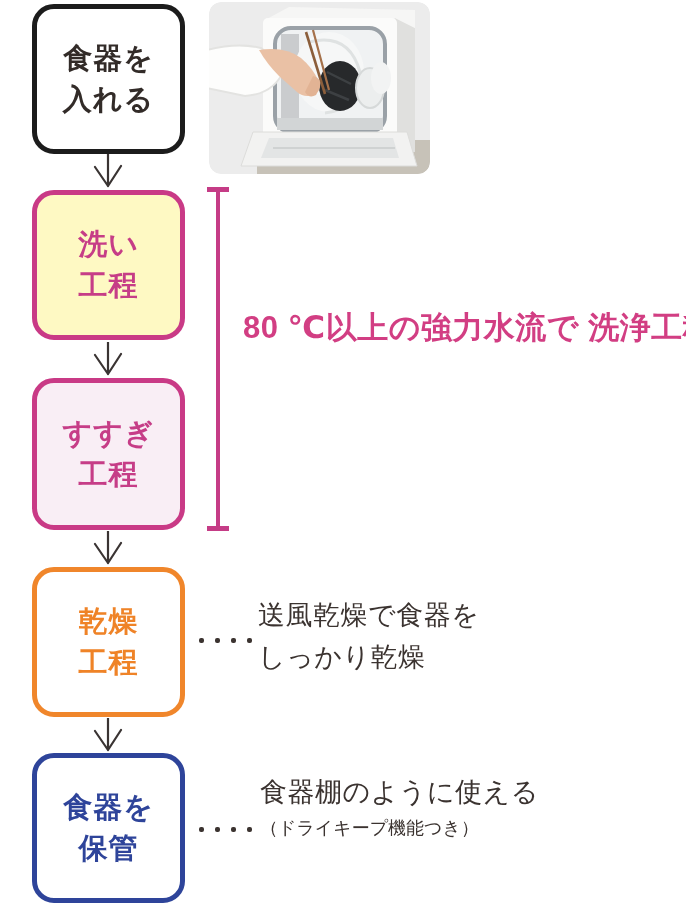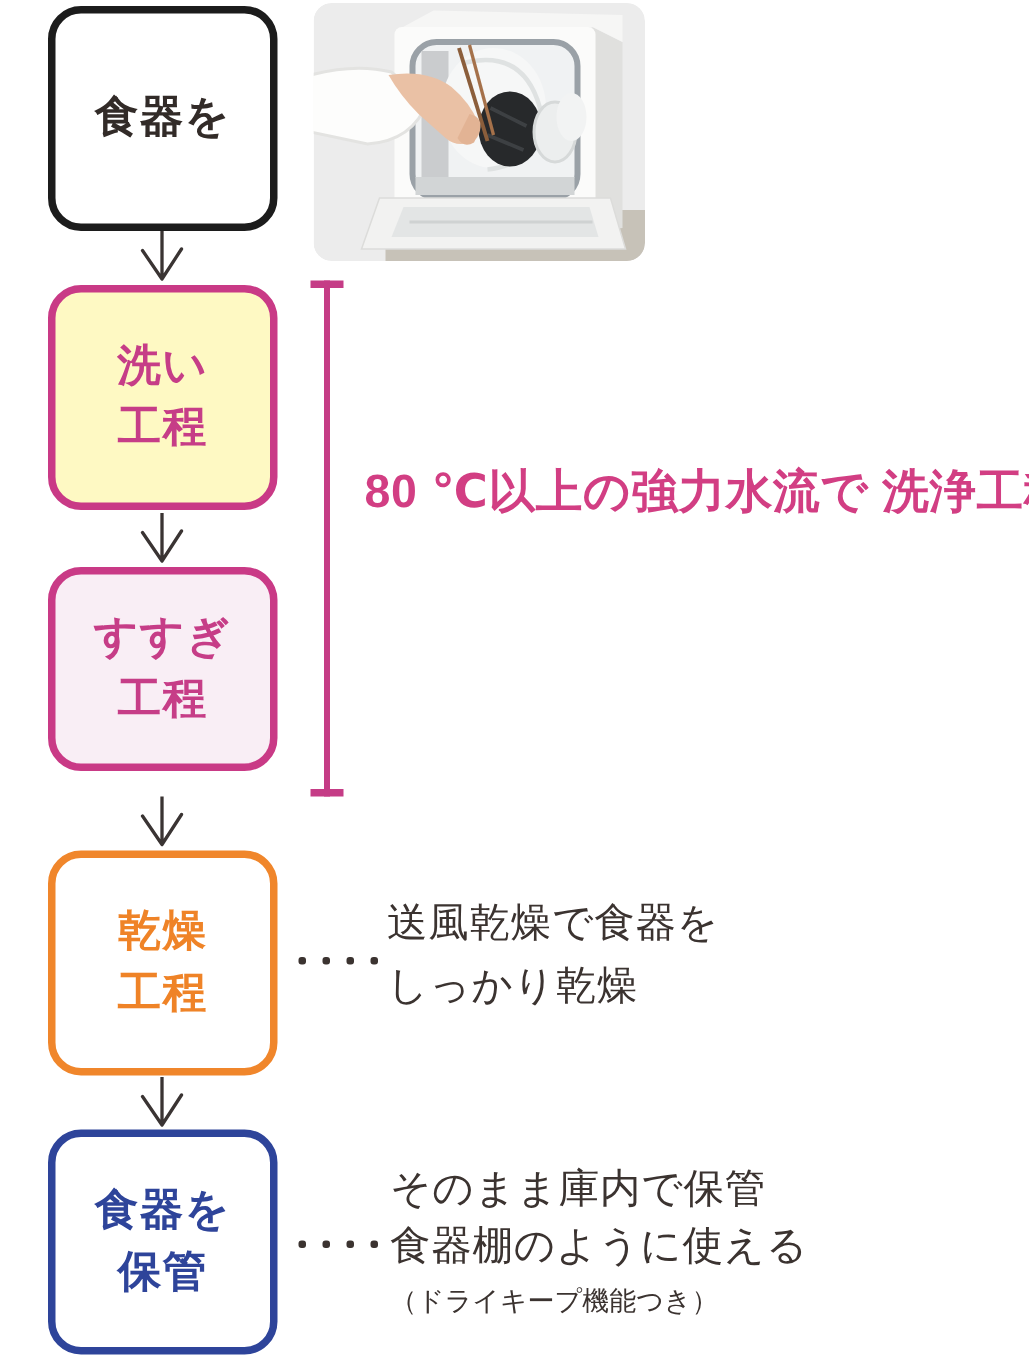--- a/index.html
+++ b/index.html
@@ -9,21 +9,21 @@
   
   .box{
     position:absolute;left:32px;width:153px;height:150px;box-sizing:border-box;
     border:5px solid #1c1c1c;border-radius:22px;background:#ffffff;
     display:flex;flex-direction:column;align-items:center;justify-content:center;
     font-size:29px;font-weight:700;line-height:1.42;letter-spacing:1px;text-align:center;
     color:#322b28;
   }
   .box-load {top:4px;}
   .box-wash {top:190px;border-color:#c93a86;background:#fef9c3;color:#c63d87;}
-  .box-rinse{top:378px;height:136px;border-color:#c93a86;background:#f9eef5;color:#c63d87;}
+  .box-rinse{top:378px;height:152px;border-color:#c93a86;background:#f9eef5;color:#c63d87;}
   .box-dry  {top:567px;border-color:#f0862b;color:#ef8327;}
   .box-store{top:753px;border-color:#2e449a;color:#2e449a;}
 
   
   .flow-arrow{position:absolute;left:88px;width:40px;height:34px;}
   .arr1{top:154px;} .arr2{top:342px;} .arr3{top:531px;} .arr4{top:718px;}
   .flow-arrow svg{display:block;}
 
   
   .photo{position:absolute;left:209px;top:2px;width:221px;height:172px;border-radius:12px;overflow:hidden;}
@@ -51,20 +51,21 @@
   .ann .line{display:block;}
   .ann .line-small{display:block;font-size:18px;font-weight:400;margin-top:5px;letter-spacing:0;}
 </style>
 </head>
 <body>
 
 <div class="stage">
 
   <div class="box box-load">
     <span>食器を</span>
+    <span>入れる</span>
   </div>
 
   <div class="photo">
     <svg viewBox="0 0 221 172" width="221" height="172">
       <defs>
           <clipPath id="ph">
             <rect width="221" height="172" rx="12"></rect>
           </clipPath>
         </defs>
       <g clip-path="url(#ph)">
@@ -157,18 +158,17 @@
     <span>保管</span>
   </div>
 
   <div class="dots dots-store">
       <i></i>
       <i></i>
       <i></i>
       <i></i>
     </div>
   <div class="ann ann-store">
-    <span class="line">そのまま庫内で保管</span>
     <span class="line">食器棚のように使える</span>
     <span class="line-small">（ドライキープ機能つき）</span>
   </div>
 
 </div>
 
 </body></html>

